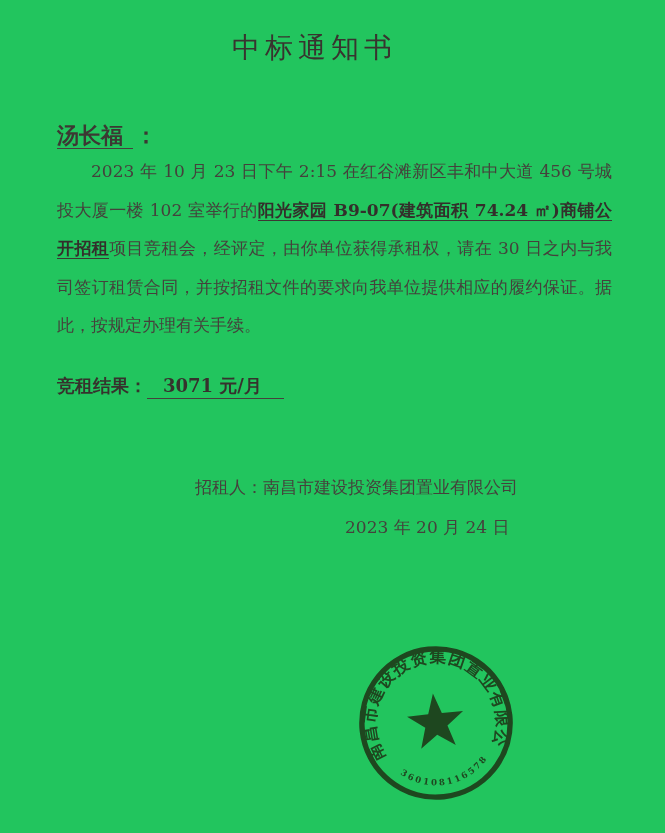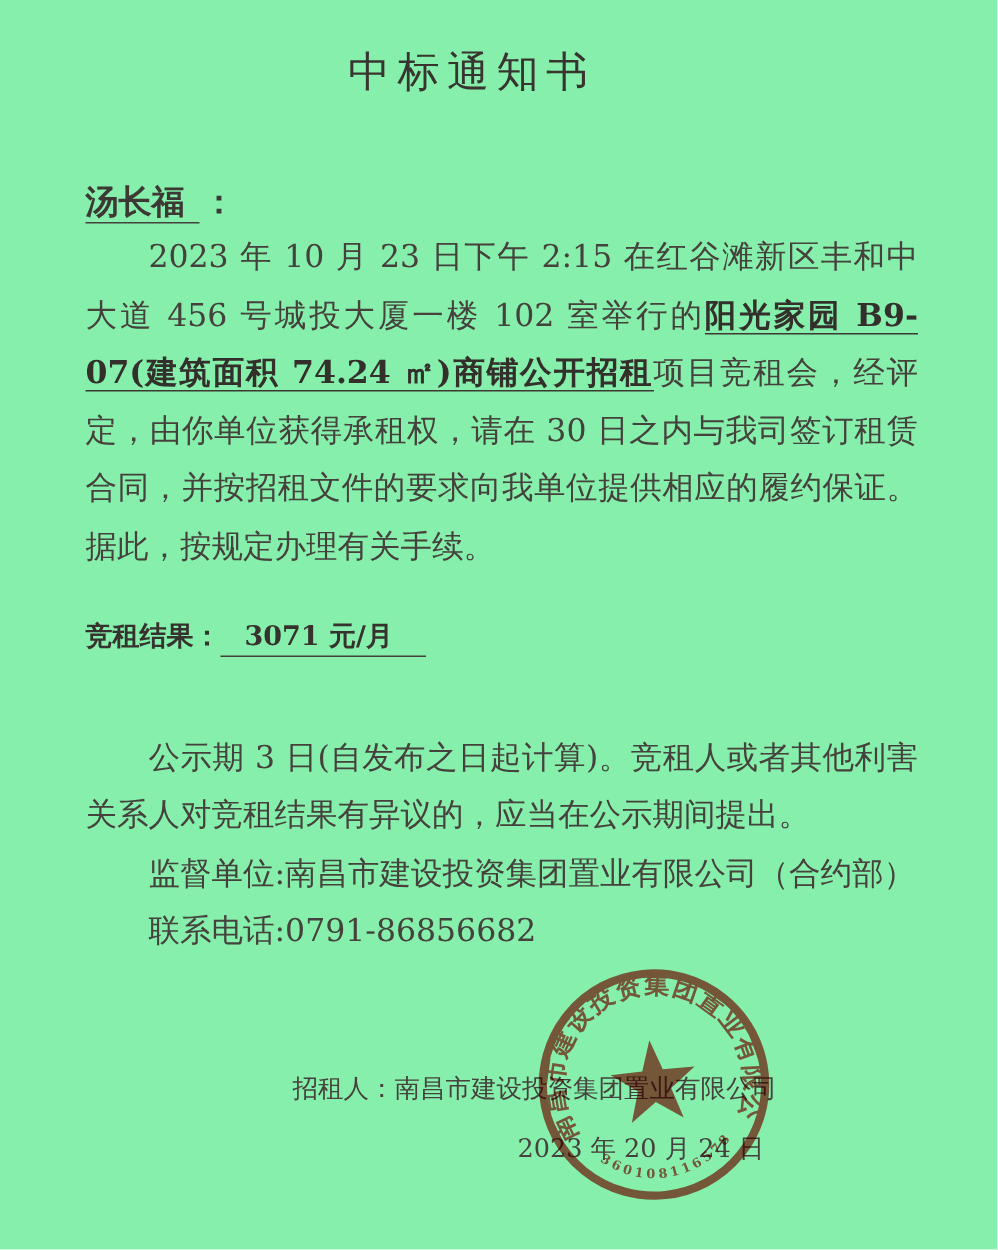--- a/index.html
+++ b/index.html
@@ -5,21 +5,21 @@
   * { margin: 0; padding: 0; box-sizing: border-box; }
   html, body { background: #ffffff; }
   body {
     font-family: "DejaVu Serif", "Liberation Serif", serif;
     color: #45413c;
   }
   .page {
     position: relative;
     width: 665px;
     height: 833px;
-    background: #86efac;
+    background: #22c55e;
     overflow: hidden;
     padding: 0 53px 0 57px;
   }
   .title {
     margin-top: 30px;
     font-size: 28px;
     font-weight: normal;
     letter-spacing: 5px;
     line-height: 36px;
     text-align: center;
@@ -32,21 +32,21 @@
     font-weight: bold;
     line-height: 30px;
     color: #3c3833;
   }
   .recipient .name {
     border-bottom: 1.5px solid #45413c;
     padding-right: 10px;
   }
   .recipient .colon { margin-left: 2px; }
   .para {
-    font-size: 21px;
+    font-size: 17px;
     line-height: 38.6px;
     text-align: justify;
     text-indent: 2em;
   }
   .para1 { margin-top: 2px; }
   .em {
     font-weight: bold;
     color: #332f2b;
     border-bottom: 1.5px solid #3c3833;
   }
@@ -101,25 +101,20 @@
   <div class="recipient">
     <span class="name">汤长福</span><span class="colon">：</span>
   </div>
 
   <p class="para para1"><span>2023 年 10 月 23 日下午 2:15 在红谷滩新区丰和中大道 456 号城投大厦一楼 102 室举行的</span><span class="em">阳光家园 B9-07(建筑面积 74.24 ㎡)商铺公开招租</span><span>项目竞租会，经评定，由你单位获得承租权，请在 30 日之内与我司签订租赁合同，并按招租文件的要求向我单位提供相应的履约保证。据此，按规定办理有关手续。</span></p>
 
   <div class="result-line">
     <span class="result-label">竞租结果：</span><span class="result-value">3071 元/月</span>
   </div>
 
-  <div class="notice-block">
-    <p class="para">公示期 3 日(自发布之日起计算)。竞租人或者其他利害关系人对竞租结果有异议的，应当在公示期间提出。</p>
-    <p class="indent-line">监督单位:南昌市建设投资集团置业有限公司（合约部）</p>
-    <p class="indent-line">联系电话:0791-86856682</p>
-  </div>
 
   <div class="signature">
     <p class="lessor"><span>招租人：</span><span>南昌市建设投资集团置业有限公司</span></p>
     <p class="date-line">2023 年 20 月 24 日</p>
   </div>
 
   <div class="seal">
     <svg viewBox="0 0 200 200" xmlns="http://www.w3.org/2000/svg">
       <defs>
         <path id="arcTop" d="M 32.5,139 A 78 78 0 1 1 167.5,139" fill="none"></path>

